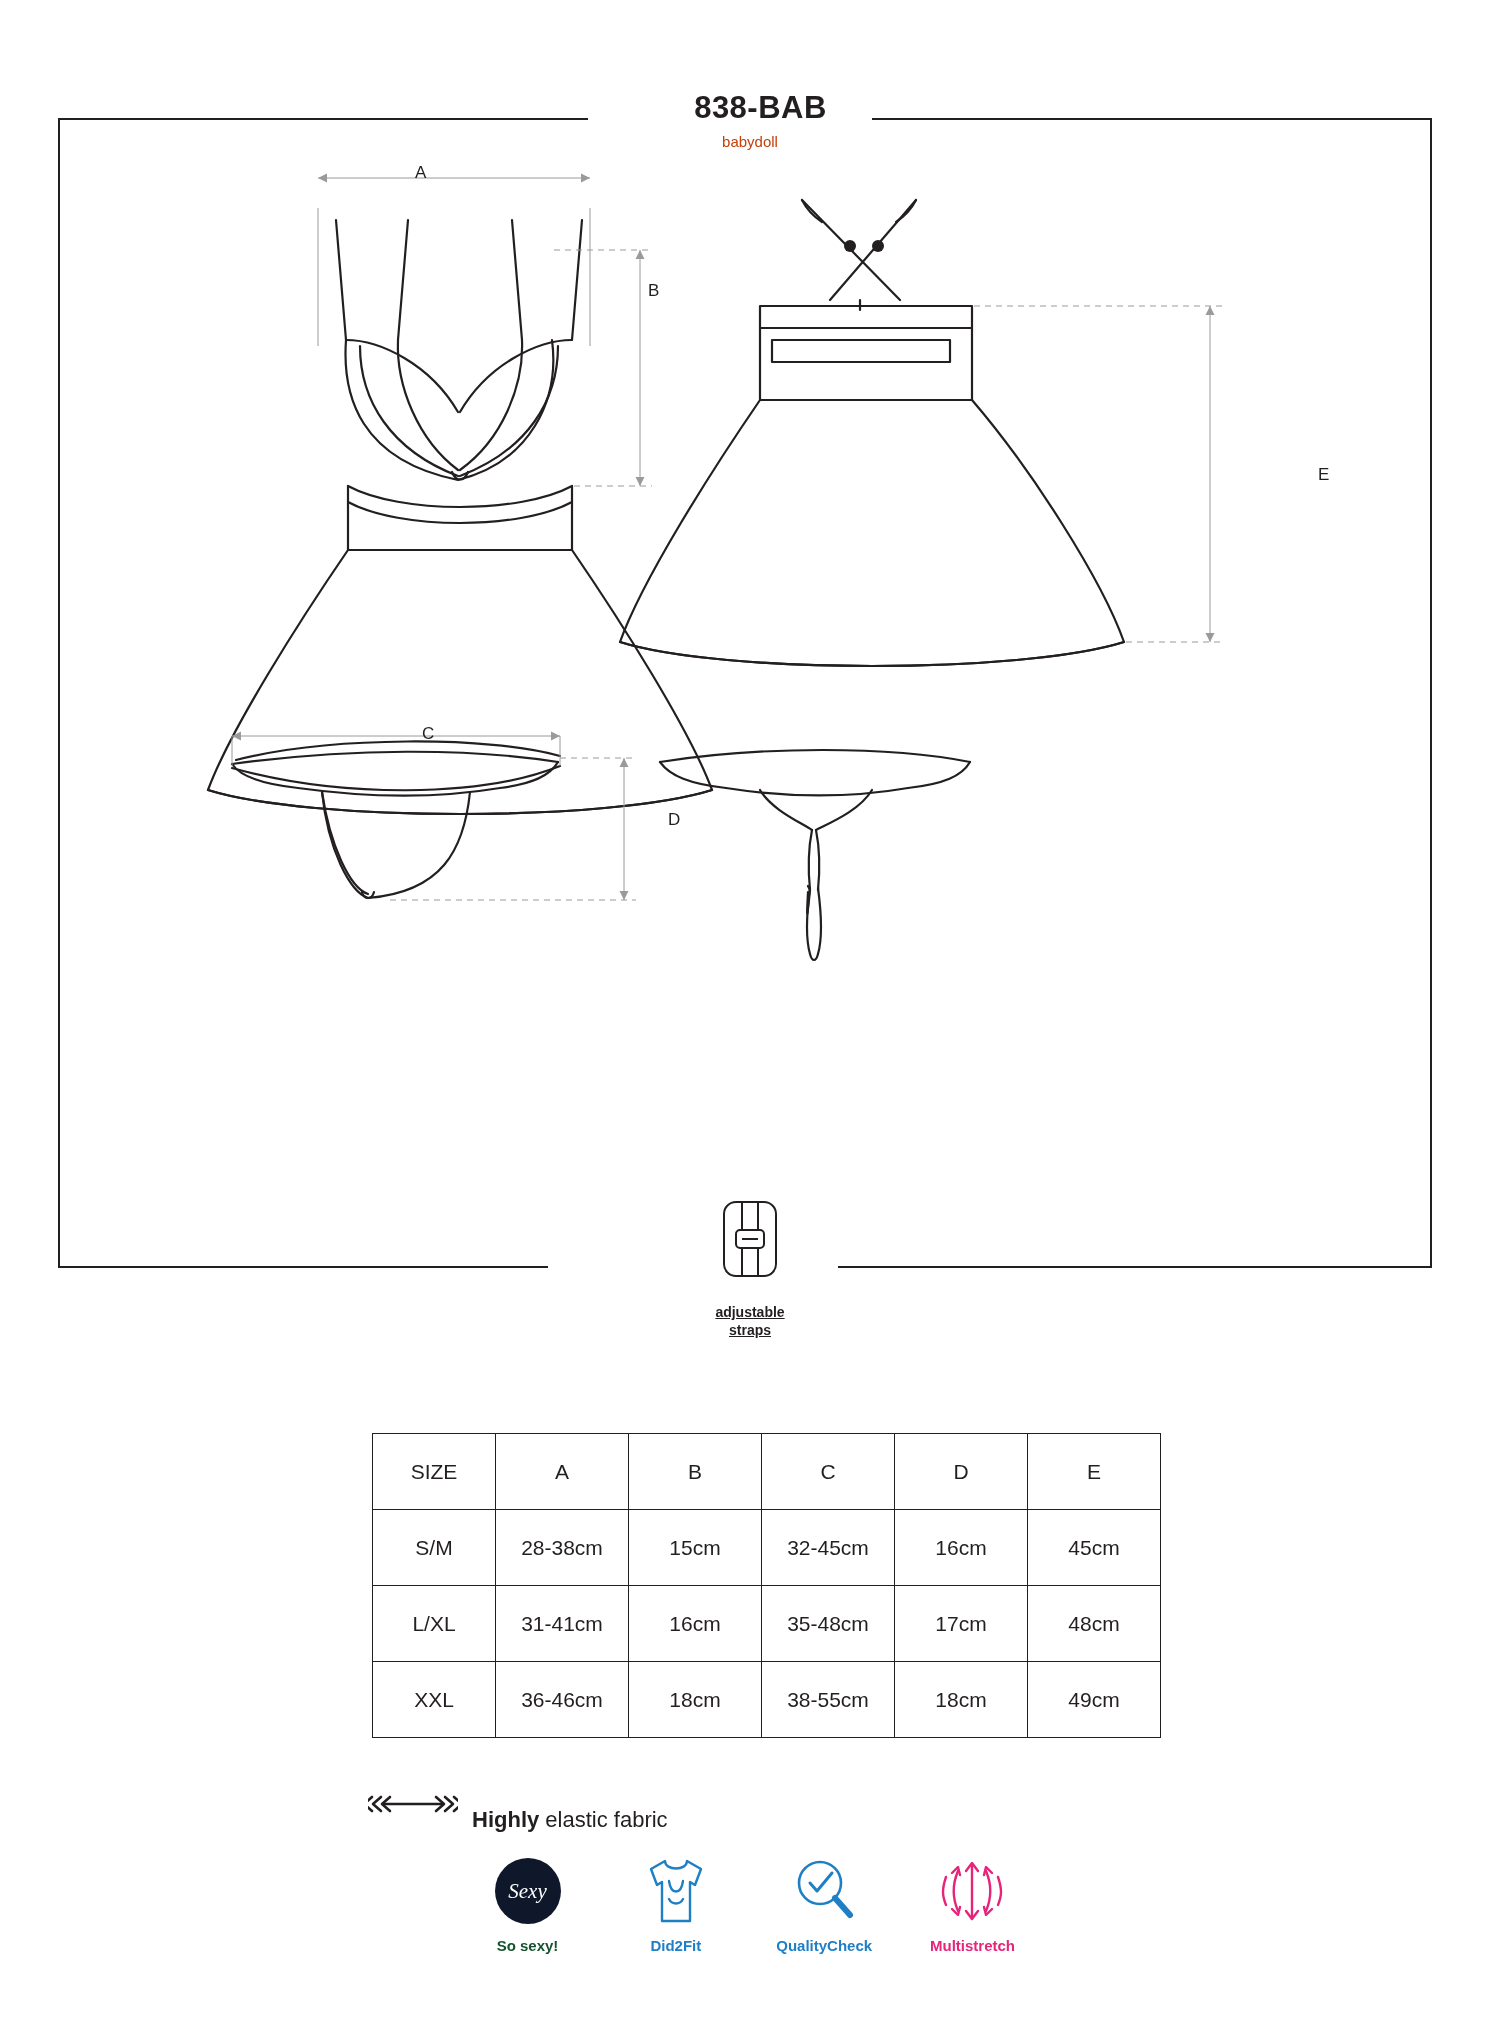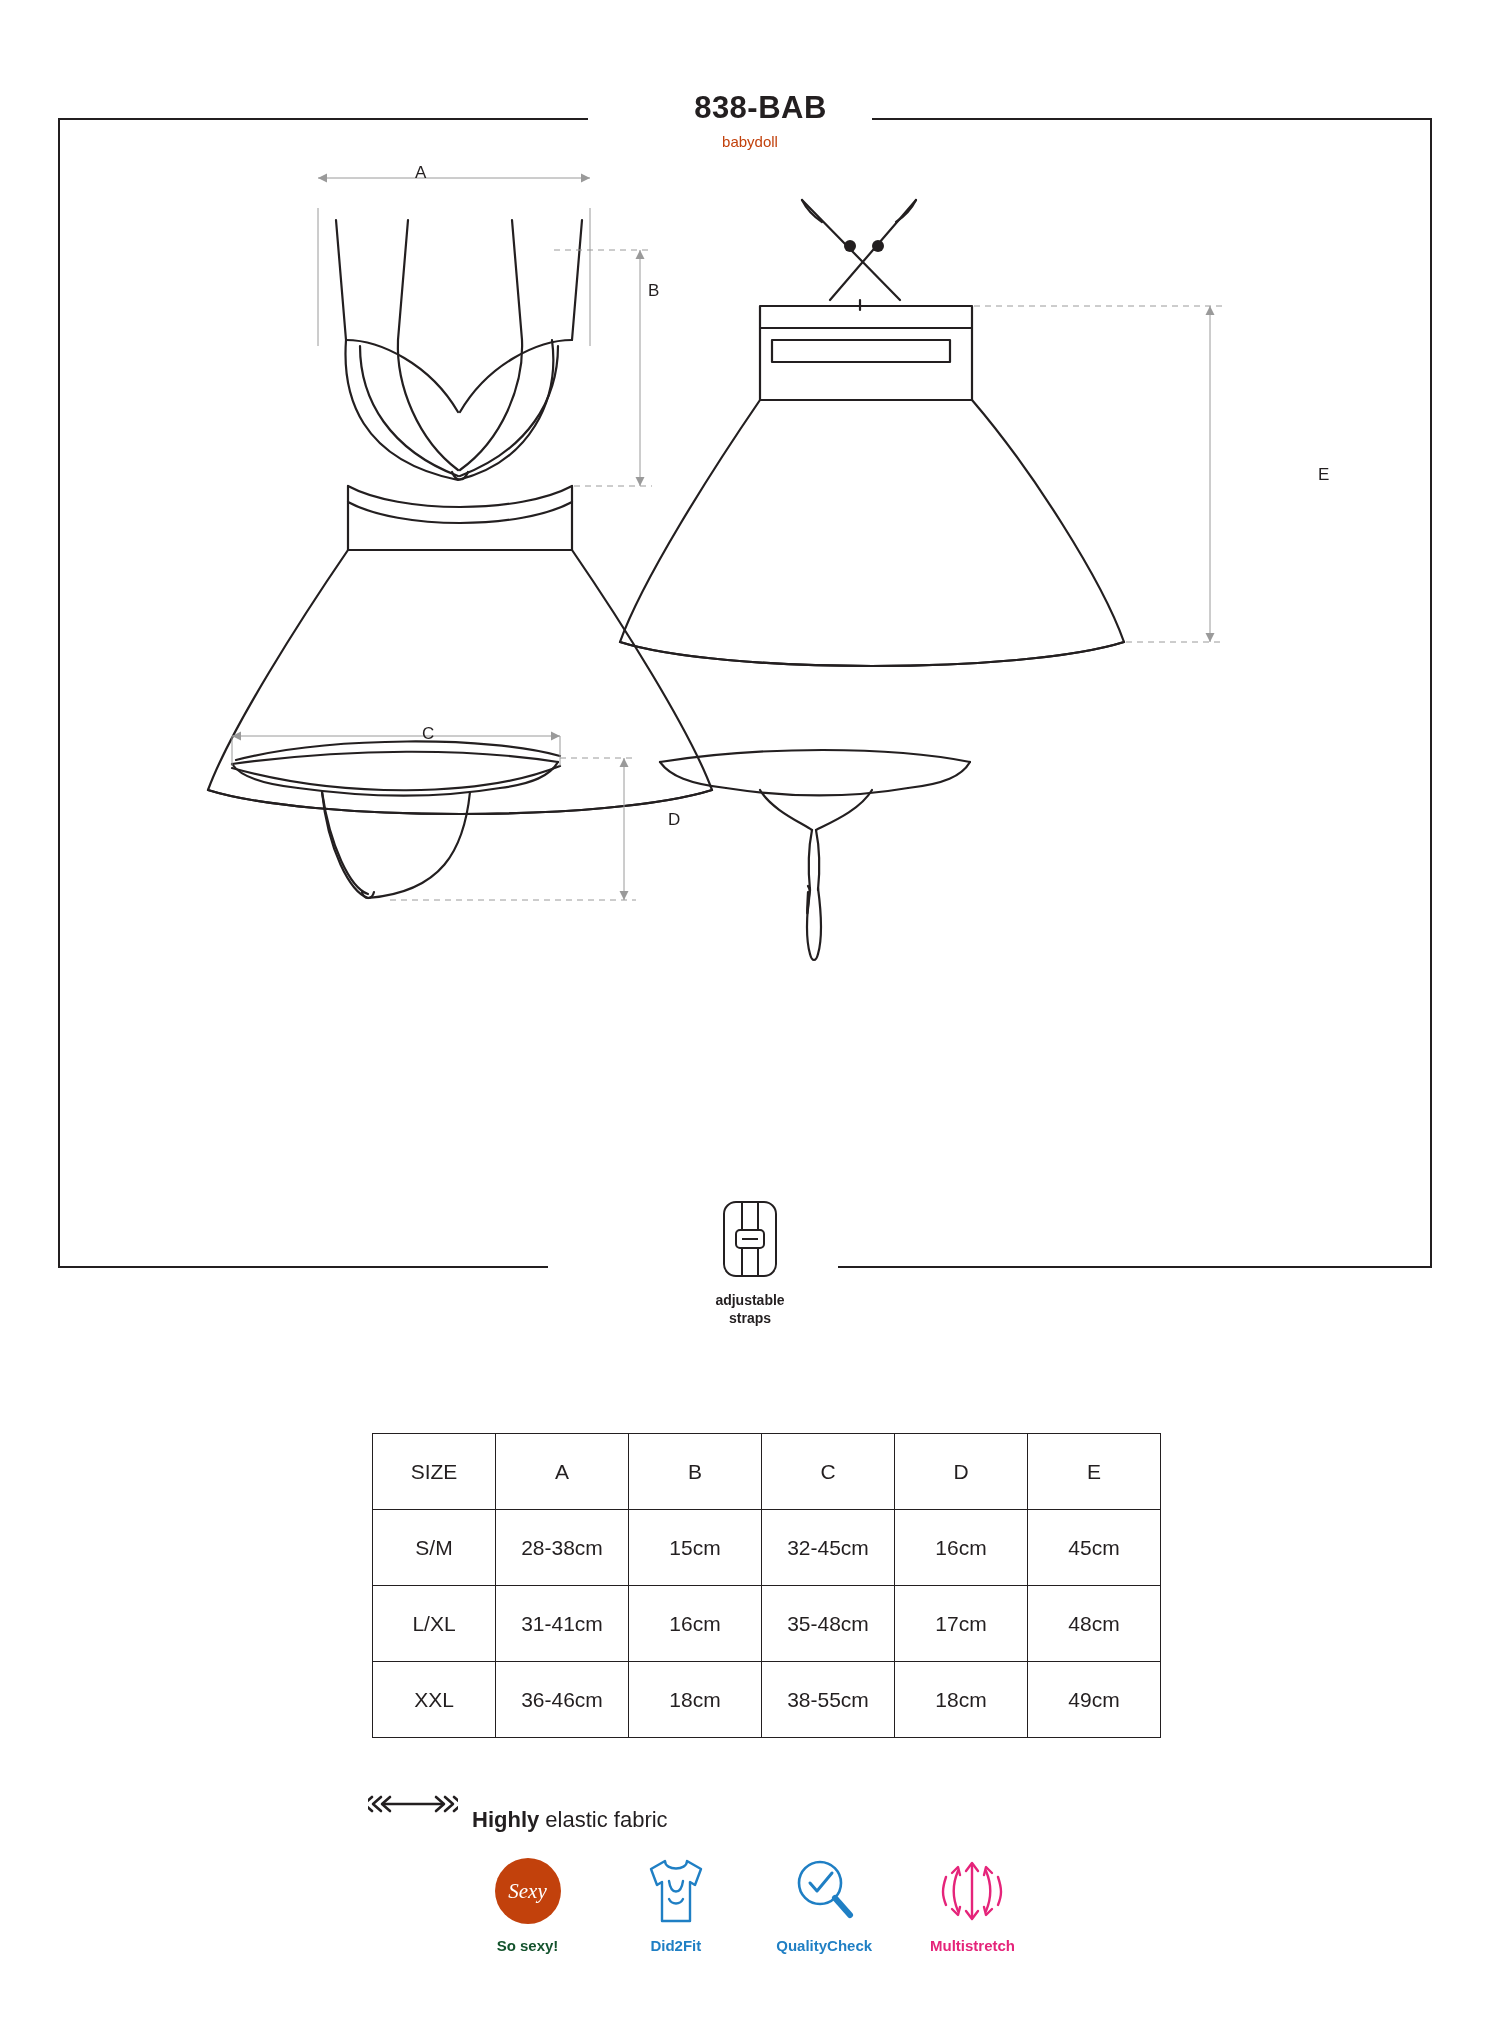--- a/index.html
+++ b/index.html
@@ -71,21 +71,22 @@
     left: 690px;
     top: 1196px;
     width: 120px;
     text-align: center;
   }
   .straps-caption {
     font-size: 14px;
     font-weight: bold;
     color: #231f20;
     line-height: 1.25;
-    margin-top: 6px;
+    margin-top: 18px;
+    text-decoration: underline;
   }
 
   
   .size-table {
     position: absolute;
     left: 372px;
     top: 1433px;
     border-collapse: collapse;
     font-size: 21px;
     color: #231f20;
@@ -145,21 +146,21 @@
     font-size: 15px;
     font-weight: bold;
   }
   .lbl-sexy   { color: #14532d; }
   .lbl-fit    { color: #1f7fc4; }
   .lbl-multi  { color: #e5247a; }
   .lbl-qc     { color: #1f7fc4; }
   .sexy-circle {
     width: 66px; height: 66px;
     border-radius: 50%;
-    background: #c2410c;
+    background: #0f172a;
     color: #fff;
     display: flex;
     align-items: center;
     justify-content: center;
     font-family: "Liberation Serif", serif;
     font-style: italic;
     font-size: 21px;
   }
 </style>
 </head>

